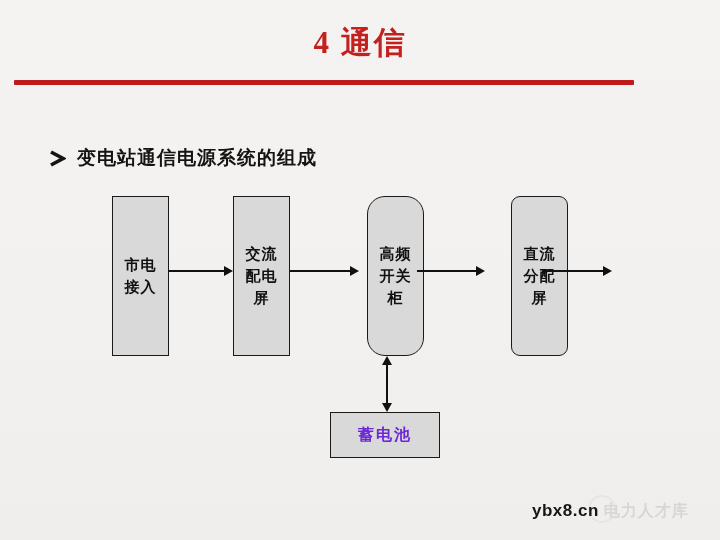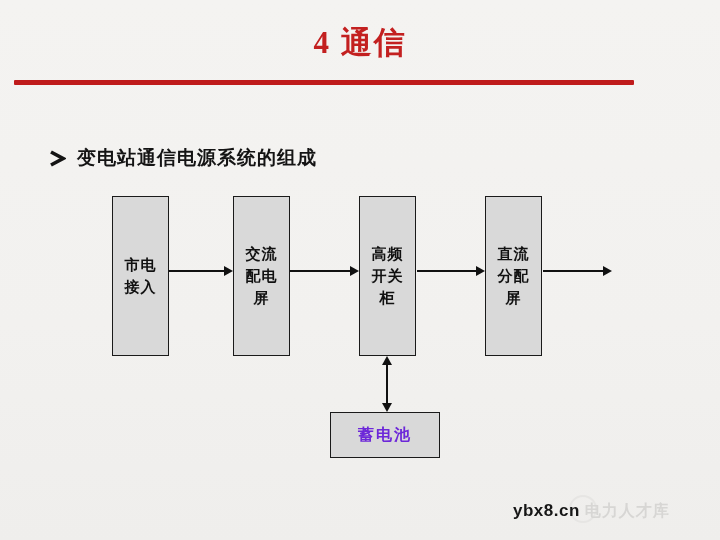--- a/index.html
+++ b/index.html
@@ -25,22 +25,22 @@
   .fbox{
     position:absolute;width:57px;height:160px;top:196px;
     background:#d9d9d9;border:1px solid #1a1a1a;
     display:flex;align-items:center;justify-content:center;
     text-align:center;font-weight:bold;font-size:15px;line-height:22px;
     color:#111;white-space:pre-line;letter-spacing:1px;
     box-sizing:border-box;
   }
   .fbox.b1{left:112px;}
   .fbox.b2{left:233px;}
-  .fbox.b3{left:359px;}
-  .fbox.b4{left:485px;}
+  .fbox.b3{left:367px;border-radius:18px;}
+  .fbox.b4{left:511px;border-radius:9px;}
   .fbox.b5{left:612px;}
   .battery{
     position:absolute;left:330px;top:412px;width:110px;height:46px;
     background:#d9d9d9;border:1px solid #1a1a1a;
     display:flex;align-items:center;justify-content:center;
     font-weight:bold;font-size:16px;color:#6d28d9;letter-spacing:2px;
     box-sizing:border-box;
   }
   .harrow{position:absolute;top:270px;height:2px;background:#111;}
   .harrow::after{
@@ -54,21 +54,21 @@
   .varrow{position:absolute;left:386px;top:364px;width:2px;height:40px;background:#111;}
   .varrow::before{
     content:"";position:absolute;top:-8px;left:-4px;width:0;height:0;
     border-bottom:9px solid #111;border-left:5px solid transparent;border-right:5px solid transparent;
   }
   .varrow::after{
     content:"";position:absolute;bottom:-8px;left:-4px;width:0;height:0;
     border-top:9px solid #111;border-left:5px solid transparent;border-right:5px solid transparent;
   }
   .watermark{
-    position:absolute;left:513px;top:498px;height:26px;
+    position:absolute;left:532px;top:498px;height:26px;
     display:flex;align-items:center;gap:5px;
   }
   .wm-circle{
     position:absolute;left:56px;top:-3px;width:24px;height:24px;
     border:2px solid #e6e5e3;border-radius:50%;
   }
   .wm-site{position:relative;font-weight:bold;font-size:17px;color:#161616;letter-spacing:0.5px;}
   .wm-name{position:relative;font-weight:bold;font-size:16px;color:#d7d6d4;letter-spacing:1px;}
 </style>
 </head>

